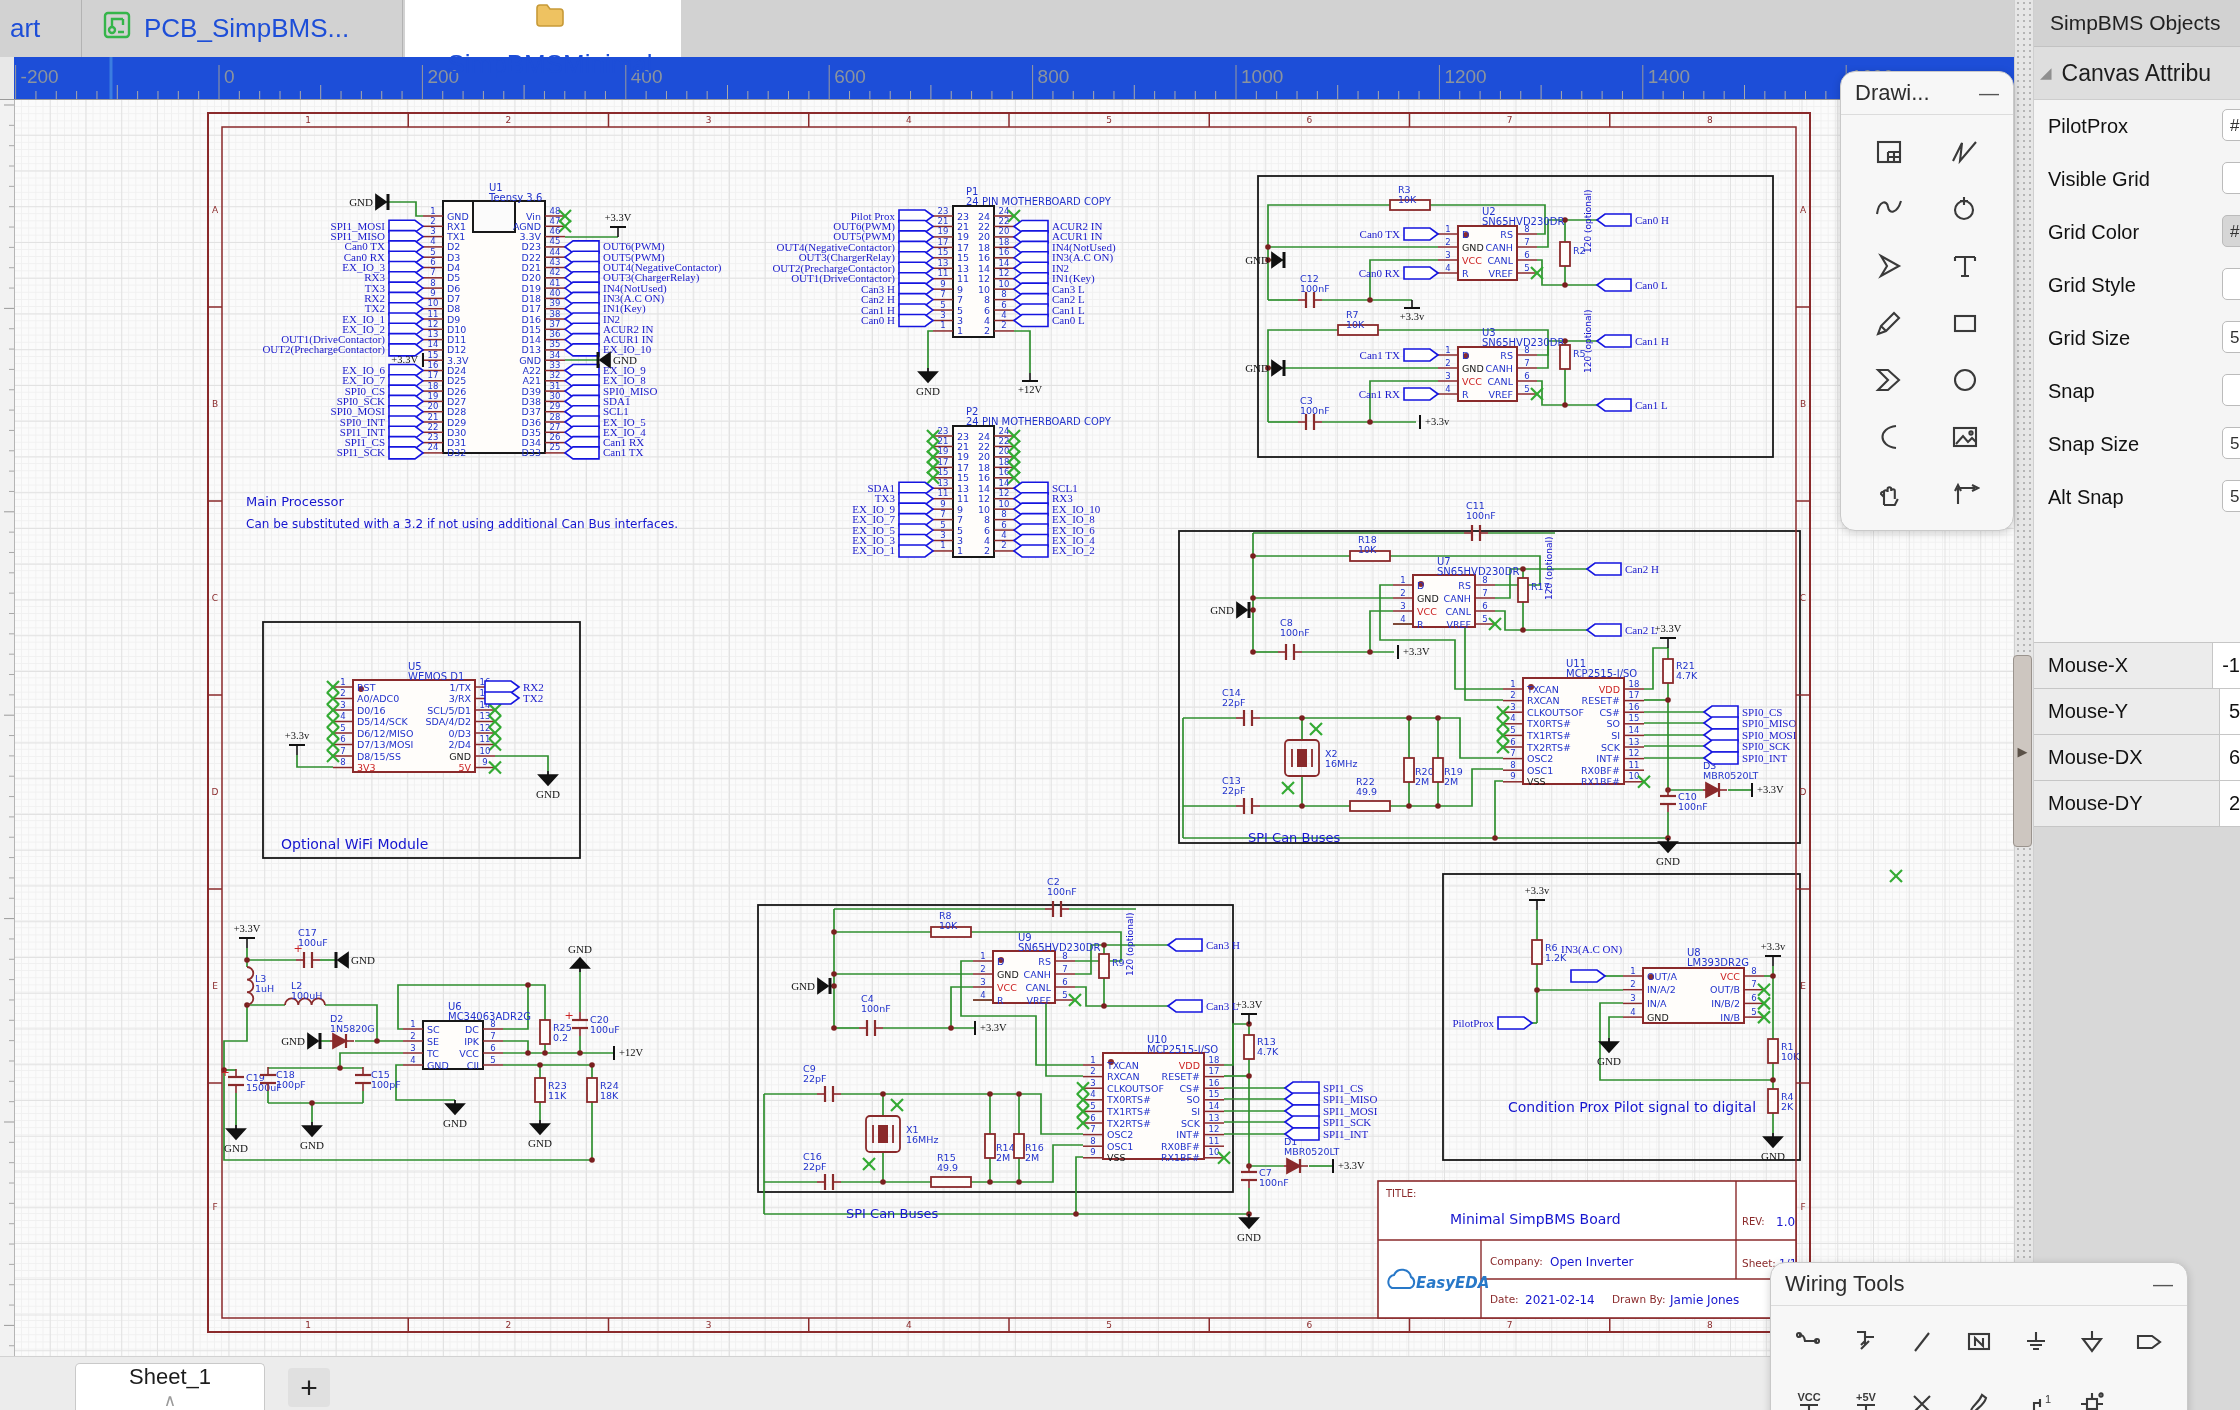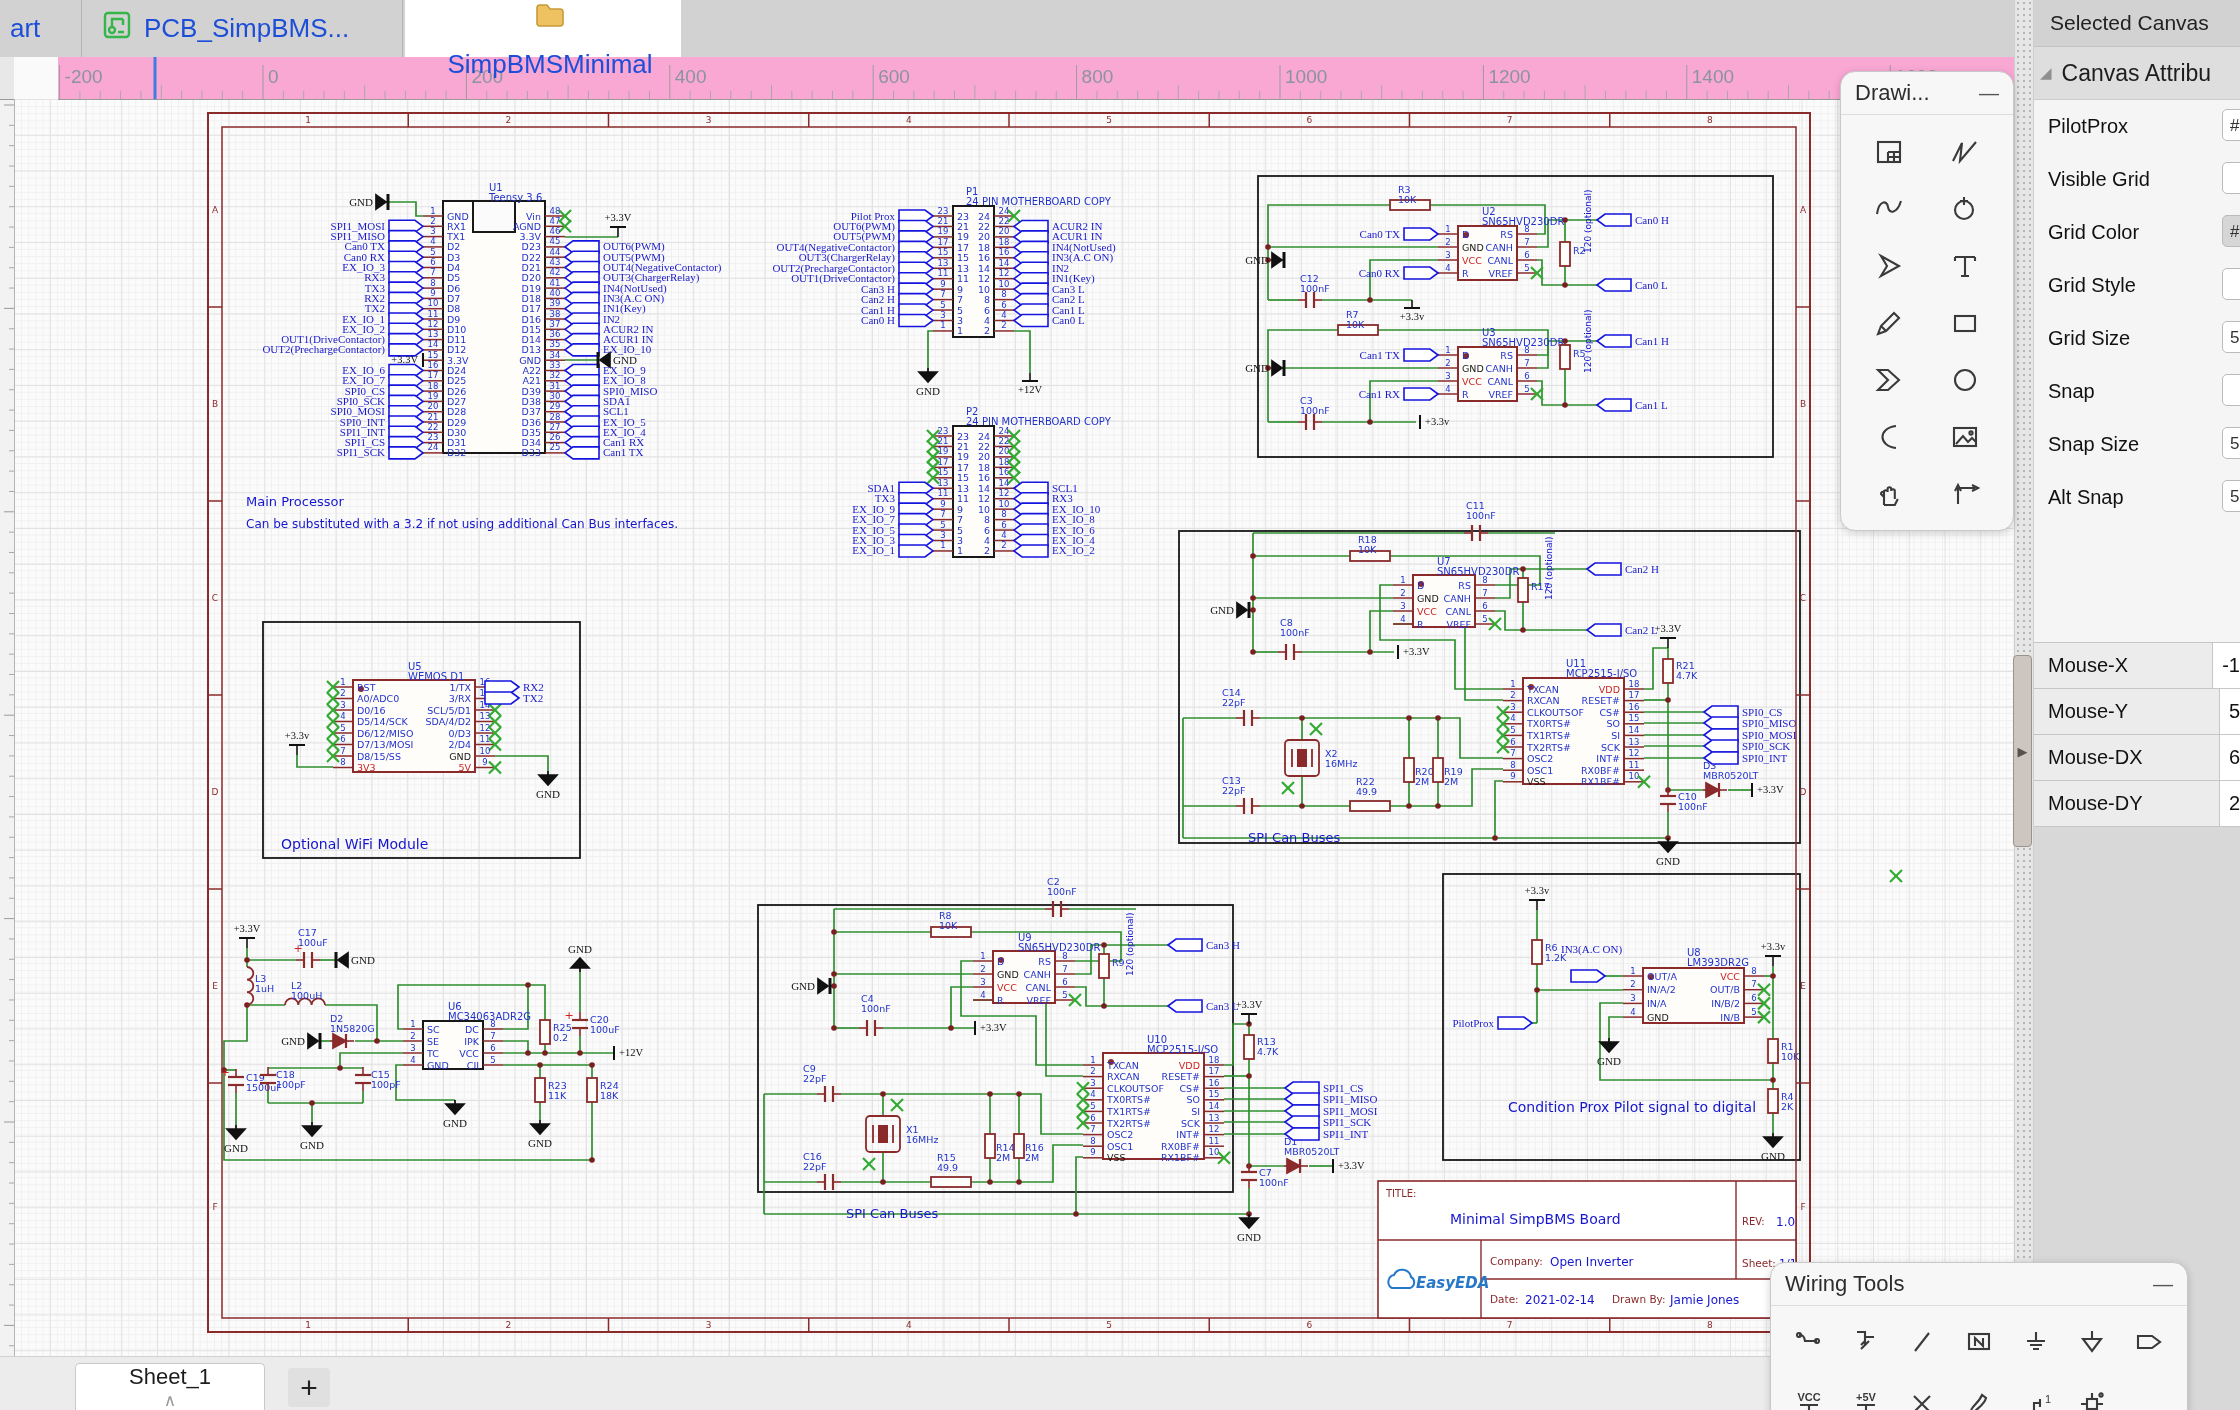--- a/index.html
+++ b/index.html
@@ -5,22 +5,22 @@
   html,body{margin:0;padding:0;}
   body{width:2240px;height:1410px;overflow:hidden;position:relative;
        background:#fafafa;font-family:"Liberation Sans",sans-serif;}
   
   #tabbar{position:absolute;left:0;top:0;width:2014px;height:57px;background:#d2d2d2;z-index:6;}
   .tab{position:absolute;top:0;height:57px;display:flex;align-items:center;gap:12px;
        font-size:26px;color:#1d4ed8;box-sizing:border-box;}
   #tab0{left:0;width:82px;padding-left:10px;border-right:1px solid #b3b3b3;}
   #tab1{left:80px;width:323px;padding-left:22px;border-right:1px solid #b3b3b3;}
   #tab2{left:405px;width:276px;padding-left:14px;background:#ffffff;flex-direction:column;}
-  #hruler{position:absolute;left:14px;top:57px;width:2000px;height:42px;background:#f9a8d4;
-          border-bottom:1px solid #9a9a9a;z-index:5;margin-left:44px;}
+  #hruler{position:absolute;left:14px;top:57px;width:2000px;height:42px;background:#1d4ed8;
+          border-bottom:1px solid #9a9a9a;z-index:5;}
   #hcorner{position:absolute;left:0;top:57px;width:14px;height:42px;background:#e8e8e8;
            border-bottom:1px solid #9a9a9a;z-index:5;}
   #vruler{position:absolute;left:0;top:99px;width:14px;height:1311px;background:#f2f2f2;
           border-right:1px solid #b5b5b5;z-index:4;}
   #canvas{position:absolute;left:14px;top:99px;width:2000px;height:1311px;background:#fbfbfb;
     background-image:linear-gradient(#e2e2e2 1px,transparent 1px),
       linear-gradient(90deg,#e2e2e2 1px,transparent 1px),
       linear-gradient(#f0f0f0 1px,transparent 1px),
       linear-gradient(90deg,#f0f0f0 1px,transparent 1px);
     background-size:35.75px 35.75px,35.75px 35.75px,7.15px 7.15px,7.15px 7.15px;z-index:0;}
@@ -1815,21 +1815,21 @@
       <line x1="9" y1="1287.42" x2="14" y2="1287.42" stroke="#a8a8a8" stroke-width="1"></line>
       <line x1="9" y1="1307.76" x2="14" y2="1307.76" stroke="#a8a8a8" stroke-width="1"></line>
       <line x1="9" y1="1328.1" x2="14" y2="1328.1" stroke="#a8a8a8" stroke-width="1"></line>
     </svg></div>
 
 <div id="divider"></div>
 <div id="divhandle">▶</div>
 
 <div id="sidebar">
   <div id="so-head">
-    <span>Selected Canvas</span>
+    <span>SimpBMS Objects</span>
   </div>
   <div id="ca-head">
     <span class="tri">◢</span>
     <span>Canvas Attribu</span>
   </div>
   <div id="attrlist">
       <div class="attr-row">
         <span>PilotProx</span>
         <div class="attr-input">#</div>
       </div>

